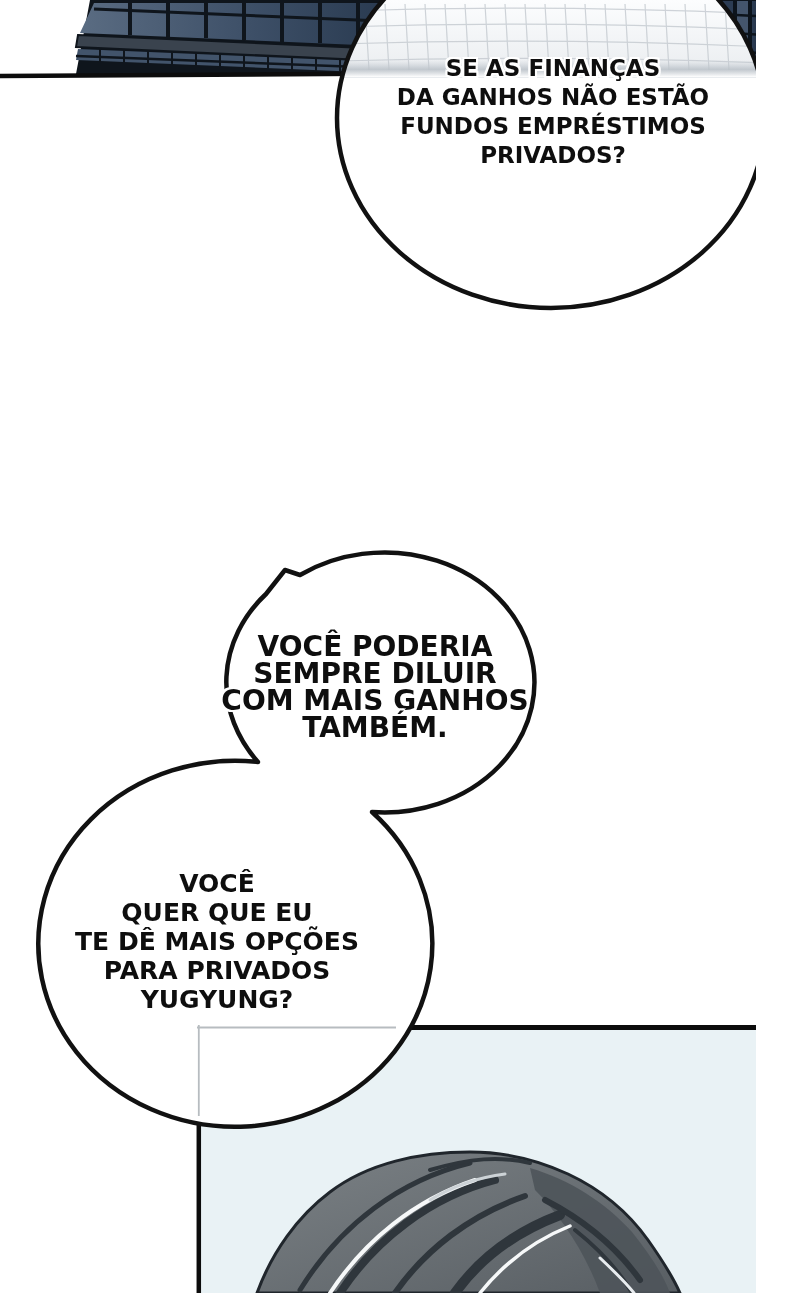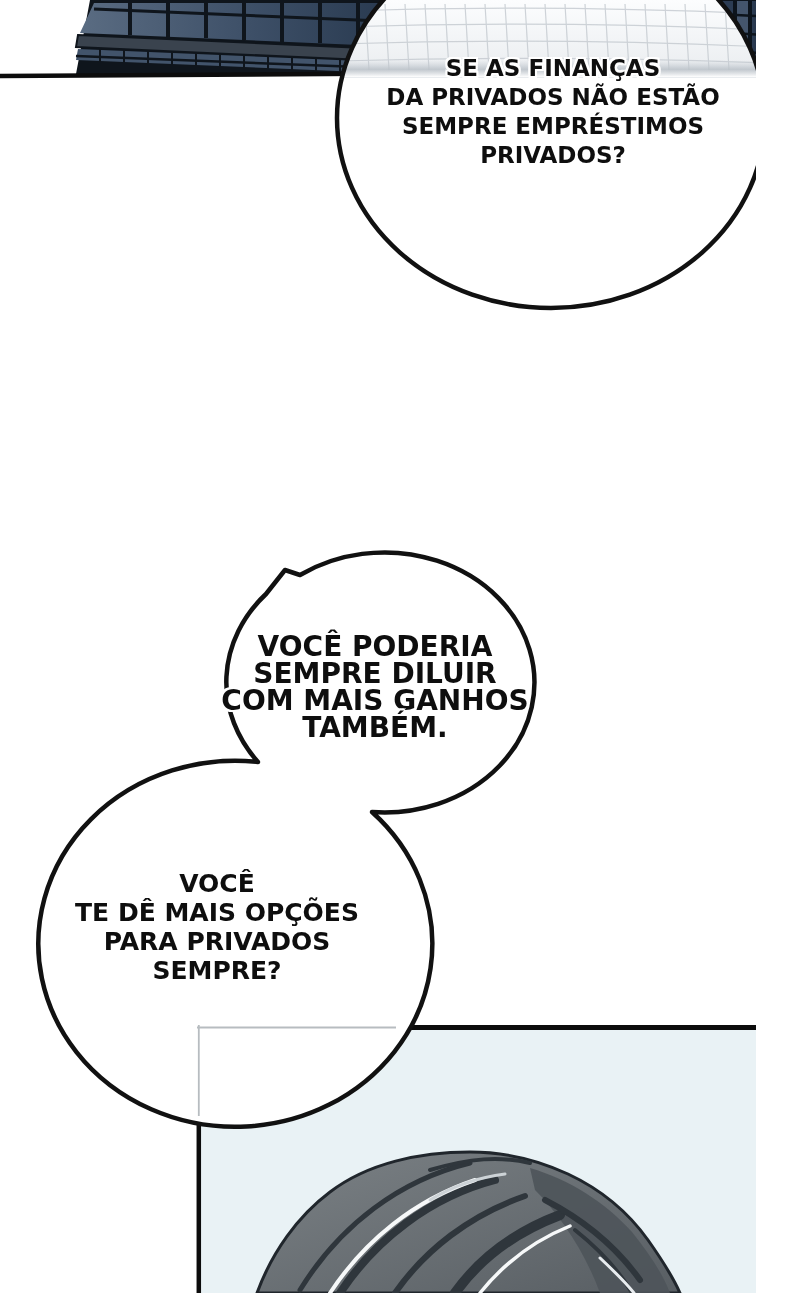--- a/index.html
+++ b/index.html
@@ -172,32 +172,33 @@
            L285,570 L300,575 A150,130 0 1 1 372,812 Z" fill="#ffffff" stroke="#111111" stroke-width="4.5" stroke-linejoin="round"></path>
 
   <g stroke="#b7bcc0" fill="none" stroke-width="1.8">
     <path d="M197,1027.5 L396,1027.5"></path>
     <path d="M198.8,1025 L198.8,1116"></path>
   </g>
 </svg>
 
 <div id="txt-top" class="btxt">
   <div>SE AS FINANÇAS</div>
-  <div>DA PRIVADOS NÃO ESTÃO</div>
-  <div>SEMPRE EMPRÉSTIMOS</div>
+  <div>DA GANHOS NÃO ESTÃO</div>
+  <div>FUNDOS EMPRÉSTIMOS</div>
   <div>PRIVADOS?</div>
 </div>
 
 <div id="txt-mid" class="btxt">
   <div>VOCÊ PODERIA</div>
   <div>SEMPRE DILUIR</div>
   <div>COM MAIS GANHOS</div>
   <div>TAMBÉM.</div>
 </div>
 
 <div id="txt-bot" class="btxt">
   <div>VOCÊ</div>
+  <div>QUER QUE EU</div>
   <div>TE DÊ MAIS OPÇÕES</div>
   <div>PARA PRIVADOS</div>
-  <div>SEMPRE?</div>
+  <div>YUGYUNG?</div>
 </div>
 
 </div>
 
 </body></html>

